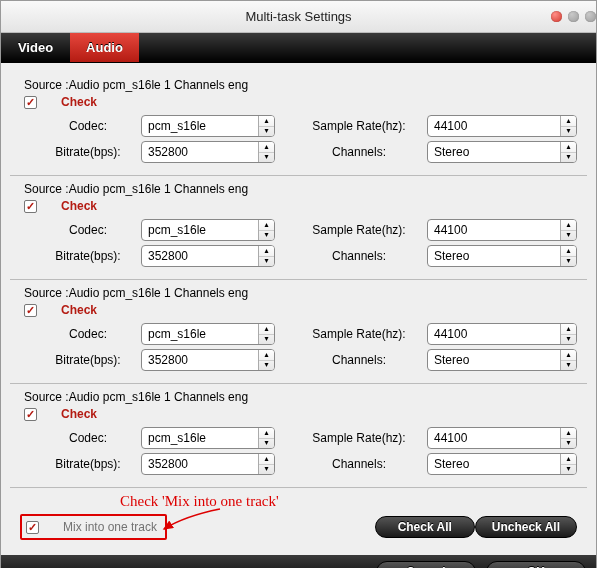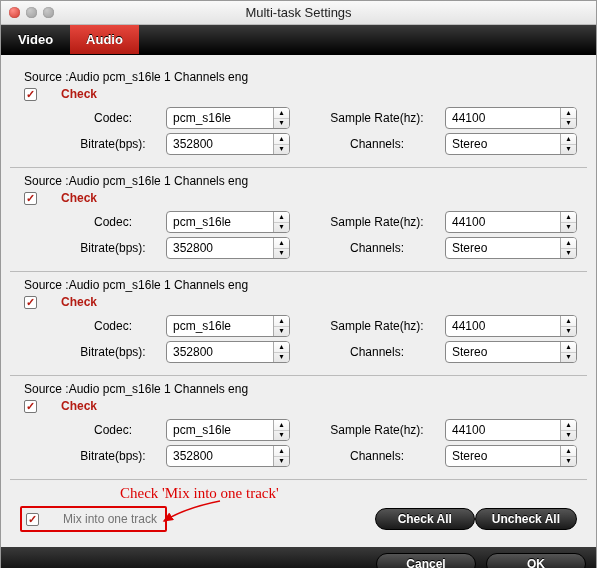--- a/index.html
+++ b/index.html
@@ -9,26 +9,27 @@
     font-family: "Lucida Grande", Arial, sans-serif;
     font-size: 12px;
     width: 597px;
   }
   .outer {
     border: 1px solid #999;
     width: 597px;
     background: #fff;
   }
   .titlebar {
-    height: 24px;
+    height: 32px;
     background: linear-gradient(#f9f9f9,#e4e4e4);
     border-bottom: 1px solid #bbb;
     display: flex;
     align-items: center;
     position: relative;
+    justify-content: flex-end;
   }
   .traffic {
     display: flex;
     gap: 6px;
     padding-left: 8px;
   }
   .tl {
     width: 11px; height: 11px; border-radius: 50%;
     display: inline-block;
   }
@@ -120,22 +121,22 @@
   .pair.right .lbl { width: 128px; }
   .combo {
     display: flex;
     align-items: stretch;
     height: 22px;
     border: 1px solid #888;
     border-radius: 4px;
     background: #fff;
     overflow: hidden;
   }
-  .pair.left .combo { width: 124px; }
-  .pair.right .combo { width: 132px; }
+  .pair.left .combo { width: 134px; }
+  .pair.right .combo { width: 150px; }
   .combo .val {
     flex: 1;
     padding: 2px 6px;
     display: flex;
     align-items: center;
     font-size: 12px;
   }
   .stepper {
     width: 16px;
     border-left: 1px solid #aaa;

